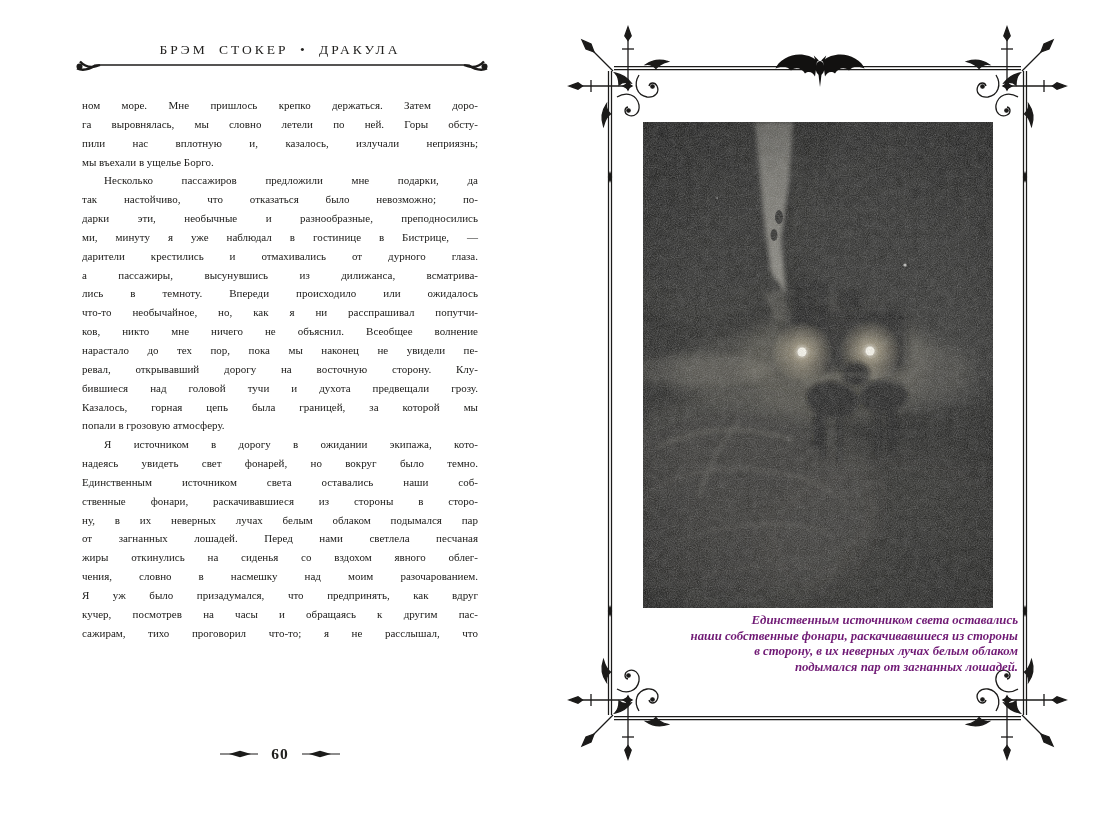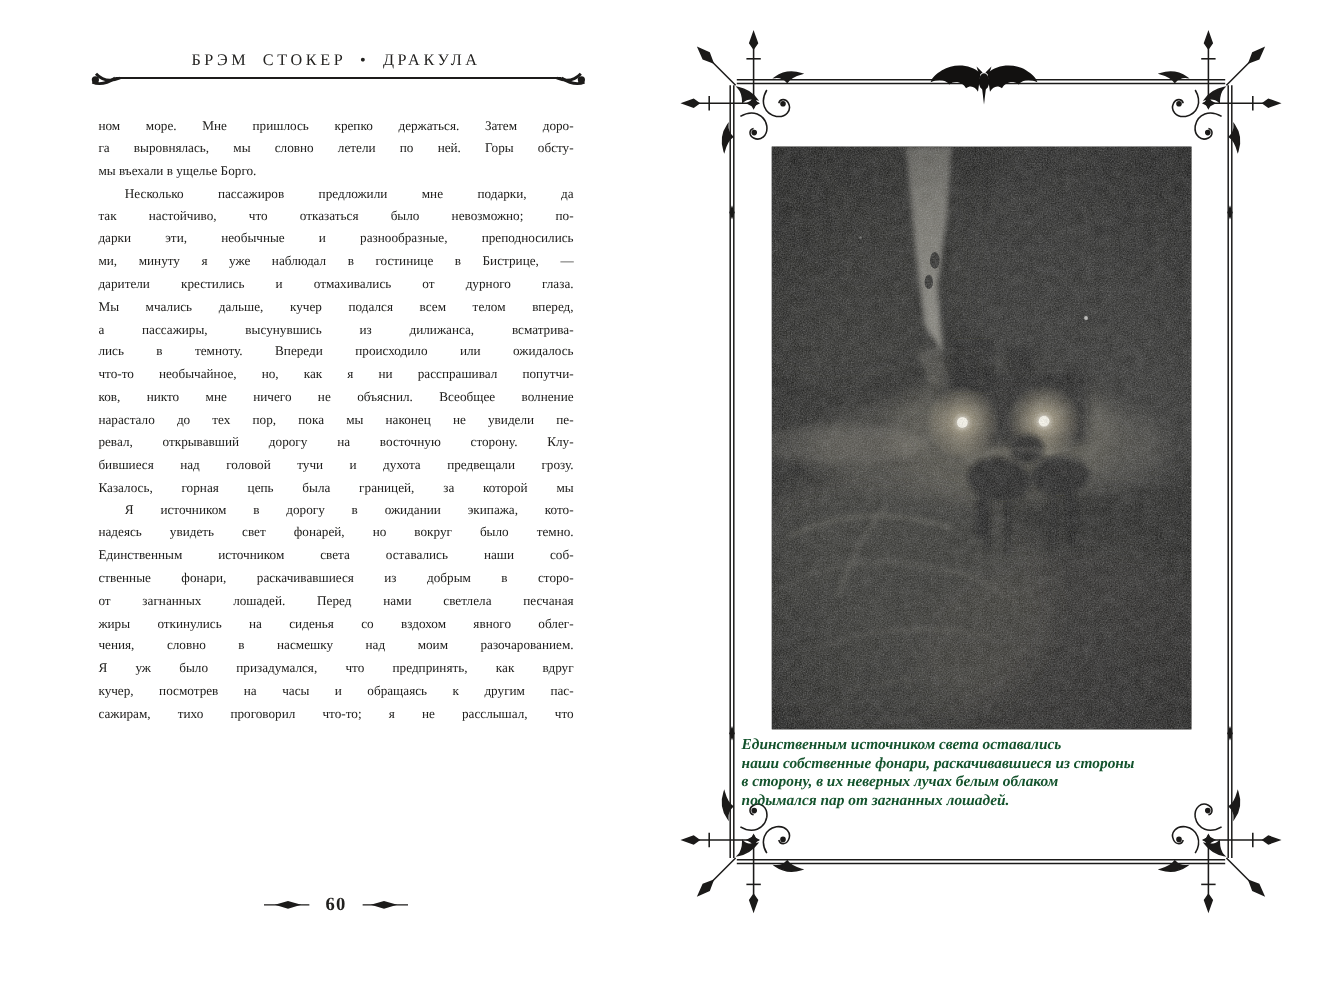--- a/index.html
+++ b/index.html
@@ -13,22 +13,22 @@
   .line{text-align:justify;text-align-last:justify;white-space:normal;}
   .line.end{text-align-last:left;}
   .line.indent{text-indent:22px;}
   .folio{position:absolute;left:80px;top:745px;width:400px;display:flex;align-items:center;
     justify-content:center;gap:13px;}
   .folio-num{font-size:15.5px;font-weight:bold;letter-spacing:1px;}
   .folio-orn{width:38px;height:10px;}
   
   .plate-frame{position:absolute;left:580px;top:25px;width:486px;height:760px;overflow:visible;}
   .plate-image{position:absolute;left:643px;top:122px;width:350px;height:486px;}
-  .plate-caption{position:absolute;left:618px;top:613px;width:400px;text-align:left;
-    font-style:italic;font-weight:bold;font-size:12.8px;line-height:15.6px;color:#14532d;}
+  .plate-caption{position:absolute;left:618px;top:613px;width:400px;text-align:right;
+    font-style:italic;font-weight:bold;font-size:12.8px;line-height:15.6px;color:#701a75;}
   .cap-line{white-space:nowrap;}
 </style>
 </head>
 <body>
 
 <div class="spread">
 
   <section>
     <div class="running-head">БРЭМ СТОКЕР • ДРАКУЛА</div>
 
@@ -42,39 +42,41 @@
           <path d="M410,5.5 C 404,12 397,12 390,9"></path>
         </g>
       </g>
       <circle cx="5.5" cy="10.5" r="3" fill="#1c1b1a"></circle>
       <circle cx="410.5" cy="10.5" r="3" fill="#1c1b1a"></circle>
     </svg>
 
     <div class="body-text">
         <div class="line">ном море. Мне пришлось крепко держаться. Затем доро-</div>
         <div class="line">га выровнялась, мы словно летели по ней. Горы обсту-</div>
+        <div class="line">пили нас вплотную и, казалось, излучали неприязнь;</div>
         <div class="line end">мы въехали в ущелье Борго.</div>
         <div class="line indent">Несколько пассажиров предложили мне подарки, да</div>
         <div class="line">так настойчиво, что отказаться было невозможно; по-</div>
         <div class="line">дарки эти, необычные и разнообразные, преподносились</div>
         <div class="line">ми, минуту я уже наблюдал в гостинице в Бистрице, —</div>
         <div class="line">дарители крестились и отмахивались от дурного глаза.</div>
-        <div class="line">Мы мчались дальше, кучер подался всем телом вперед,</div>
         <div class="line">а пассажиры, высунувшись из дилижанса, всматрива-</div>
         <div class="line">лись в темноту. Впереди происходило или ожидалось</div>
         <div class="line">что-то необычайное, но, как я ни расспрашивал попутчи-</div>
         <div class="line">ков, никто мне ничего не объяснил. Всеобщее волнение</div>
         <div class="line">нарастало до тех пор, пока мы наконец не увидели пе-</div>
         <div class="line">ревал, открывавший дорогу на восточную сторону. Клу-</div>
         <div class="line">бившиеся над головой тучи и духота предвещали грозу.</div>
         <div class="line">Казалось, горная цепь была границей, за которой мы</div>
+        <div class="line end">попали в грозовую атмосферу.</div>
         <div class="line indent">Я источником в дорогу в ожидании экипажа, кото-</div>
         <div class="line">надеясь увидеть свет фонарей, но вокруг было темно.</div>
         <div class="line">Единственным источником света оставались наши соб-</div>
-        <div class="line">ственные фонари, раскачивавшиеся из добрым в сторо-</div>
+        <div class="line">ственные фонари, раскачивавшиеся из стороны в сторо-</div>
+        <div class="line">ну, в их неверных лучах белым облаком подымался пар</div>
         <div class="line">от загнанных лошадей. Перед нами светлела песчаная</div>
         <div class="line">жиры откинулись на сиденья со вздохом явного облег-</div>
         <div class="line">чения, словно в насмешку над моим разочарованием.</div>
         <div class="line">Я уж было призадумался, что предпринять, как вдруг</div>
         <div class="line">кучер, посмотрев на часы и обращаясь к другим пас-</div>
         <div class="line">сажирам, тихо проговорил что-то; я не расслышал, что</div>
       </div>
 
     <div class="folio">
       <svg class="folio-orn" viewBox="0 0 38 10">

